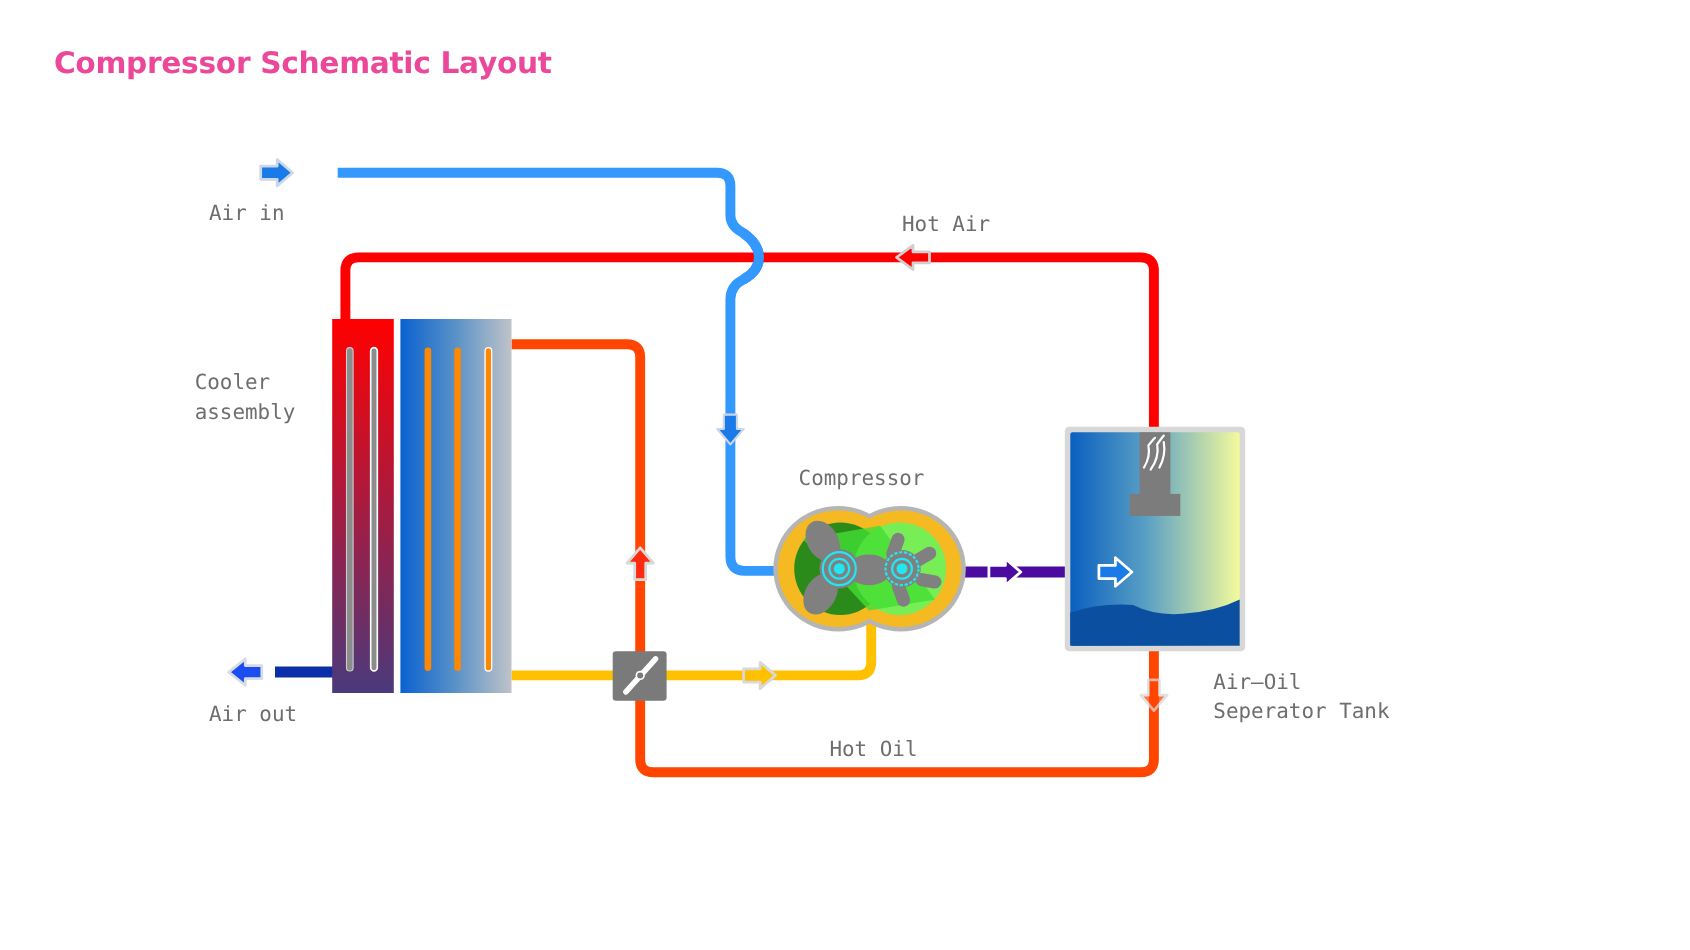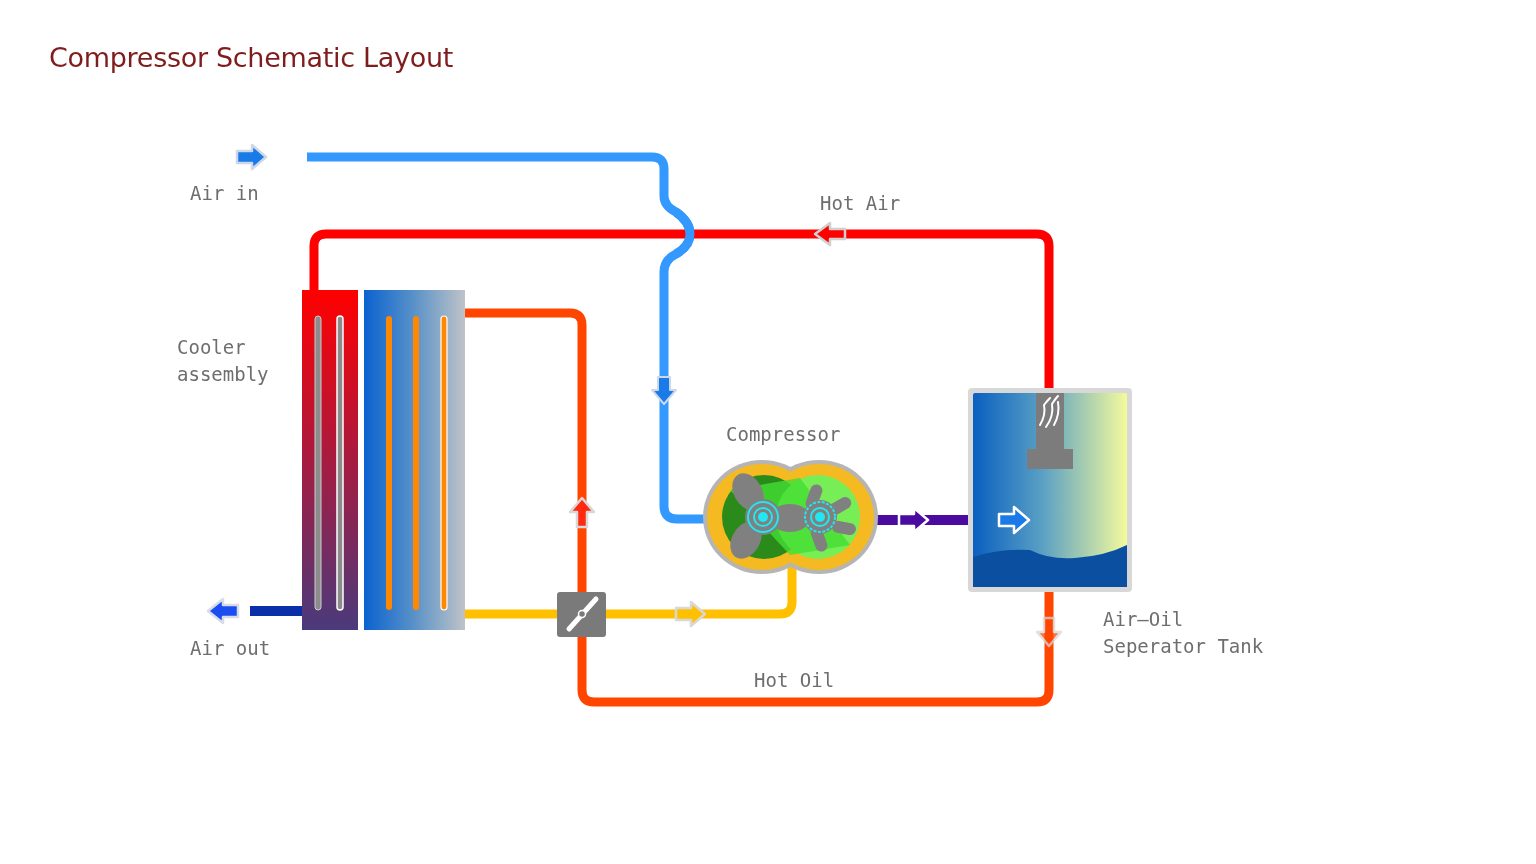--- a/index.html
+++ b/index.html
@@ -13,23 +13,24 @@
       position: relative;
       overflow: hidden;
       font-family: "DejaVu Sans", sans-serif;
     }
     .page-title {
       position: absolute;
       left: 49px;
       top: 42px;
       font-family: "DejaVu Sans", sans-serif;
       font-size: 27px;
-      color: #7f1d1d;
+      color: #ec4899;
       letter-spacing: -0.3px;
       white-space: nowrap;
+      font-weight: bold;
     }
     svg.diagram {
       position: absolute;
       left: 0;
       top: 0;
     }
     .label {
       font-family: "DejaVu Sans Mono", monospace;
       font-size: 19px;
       fill: #6e6e6e;

